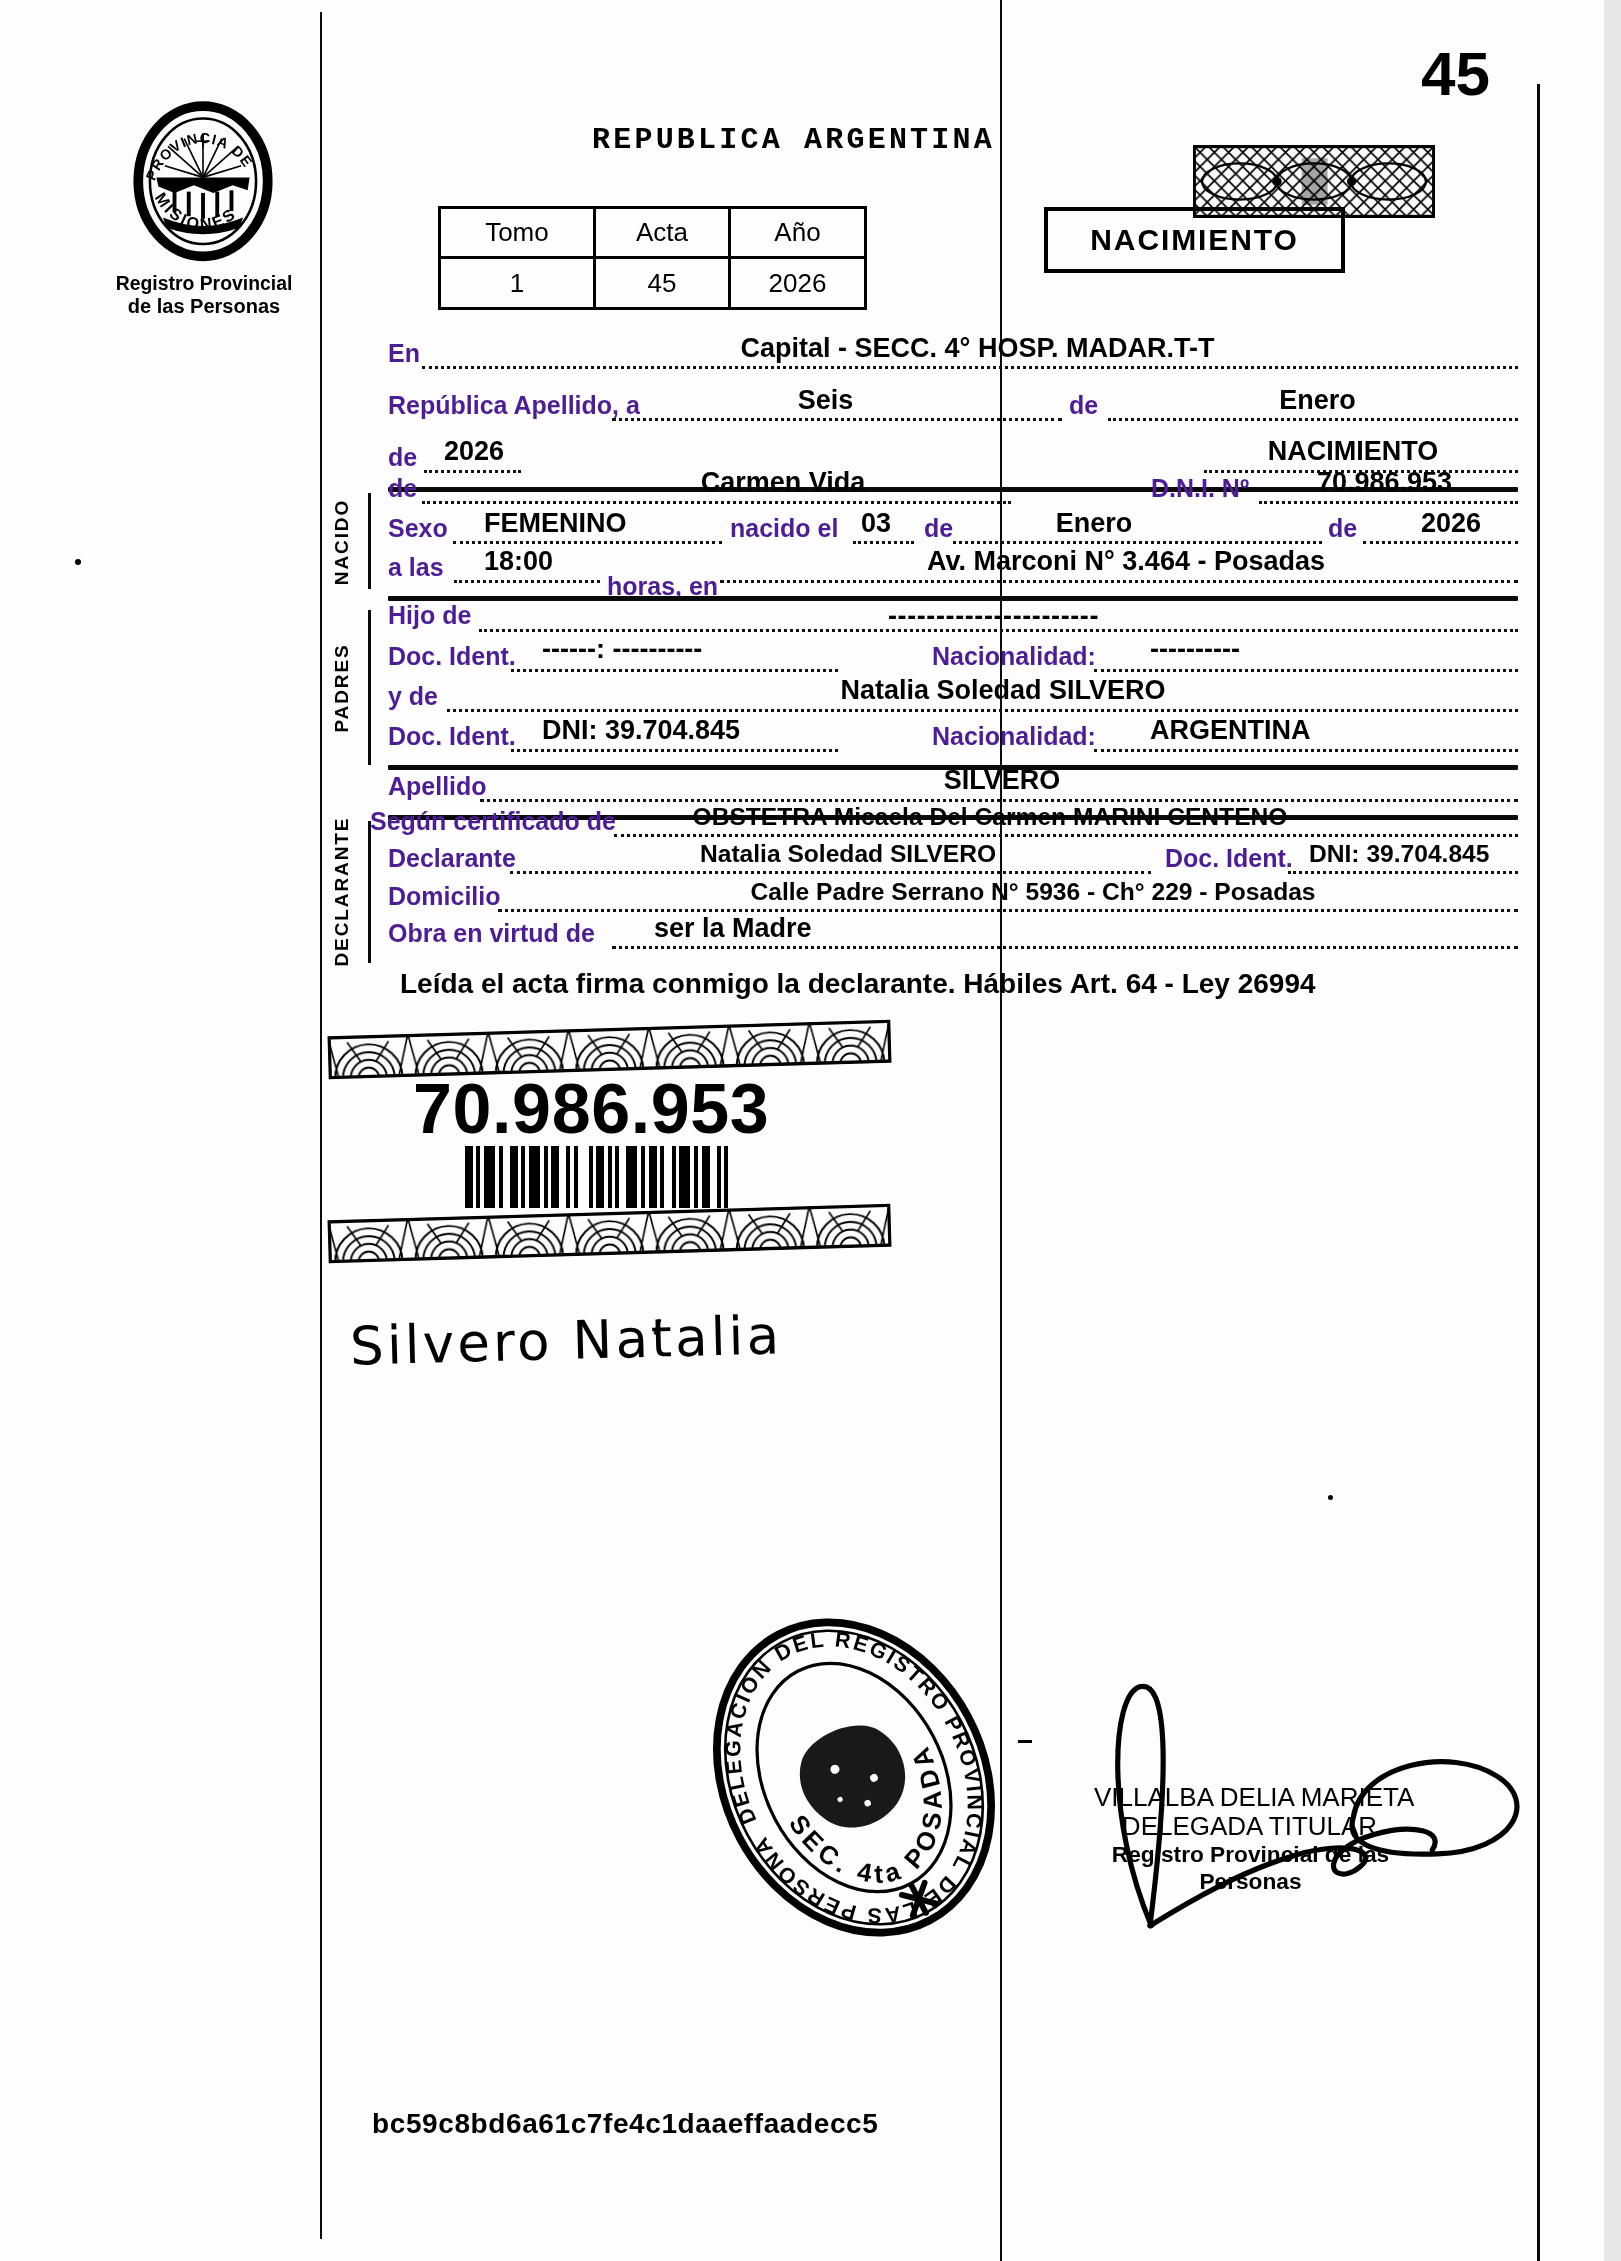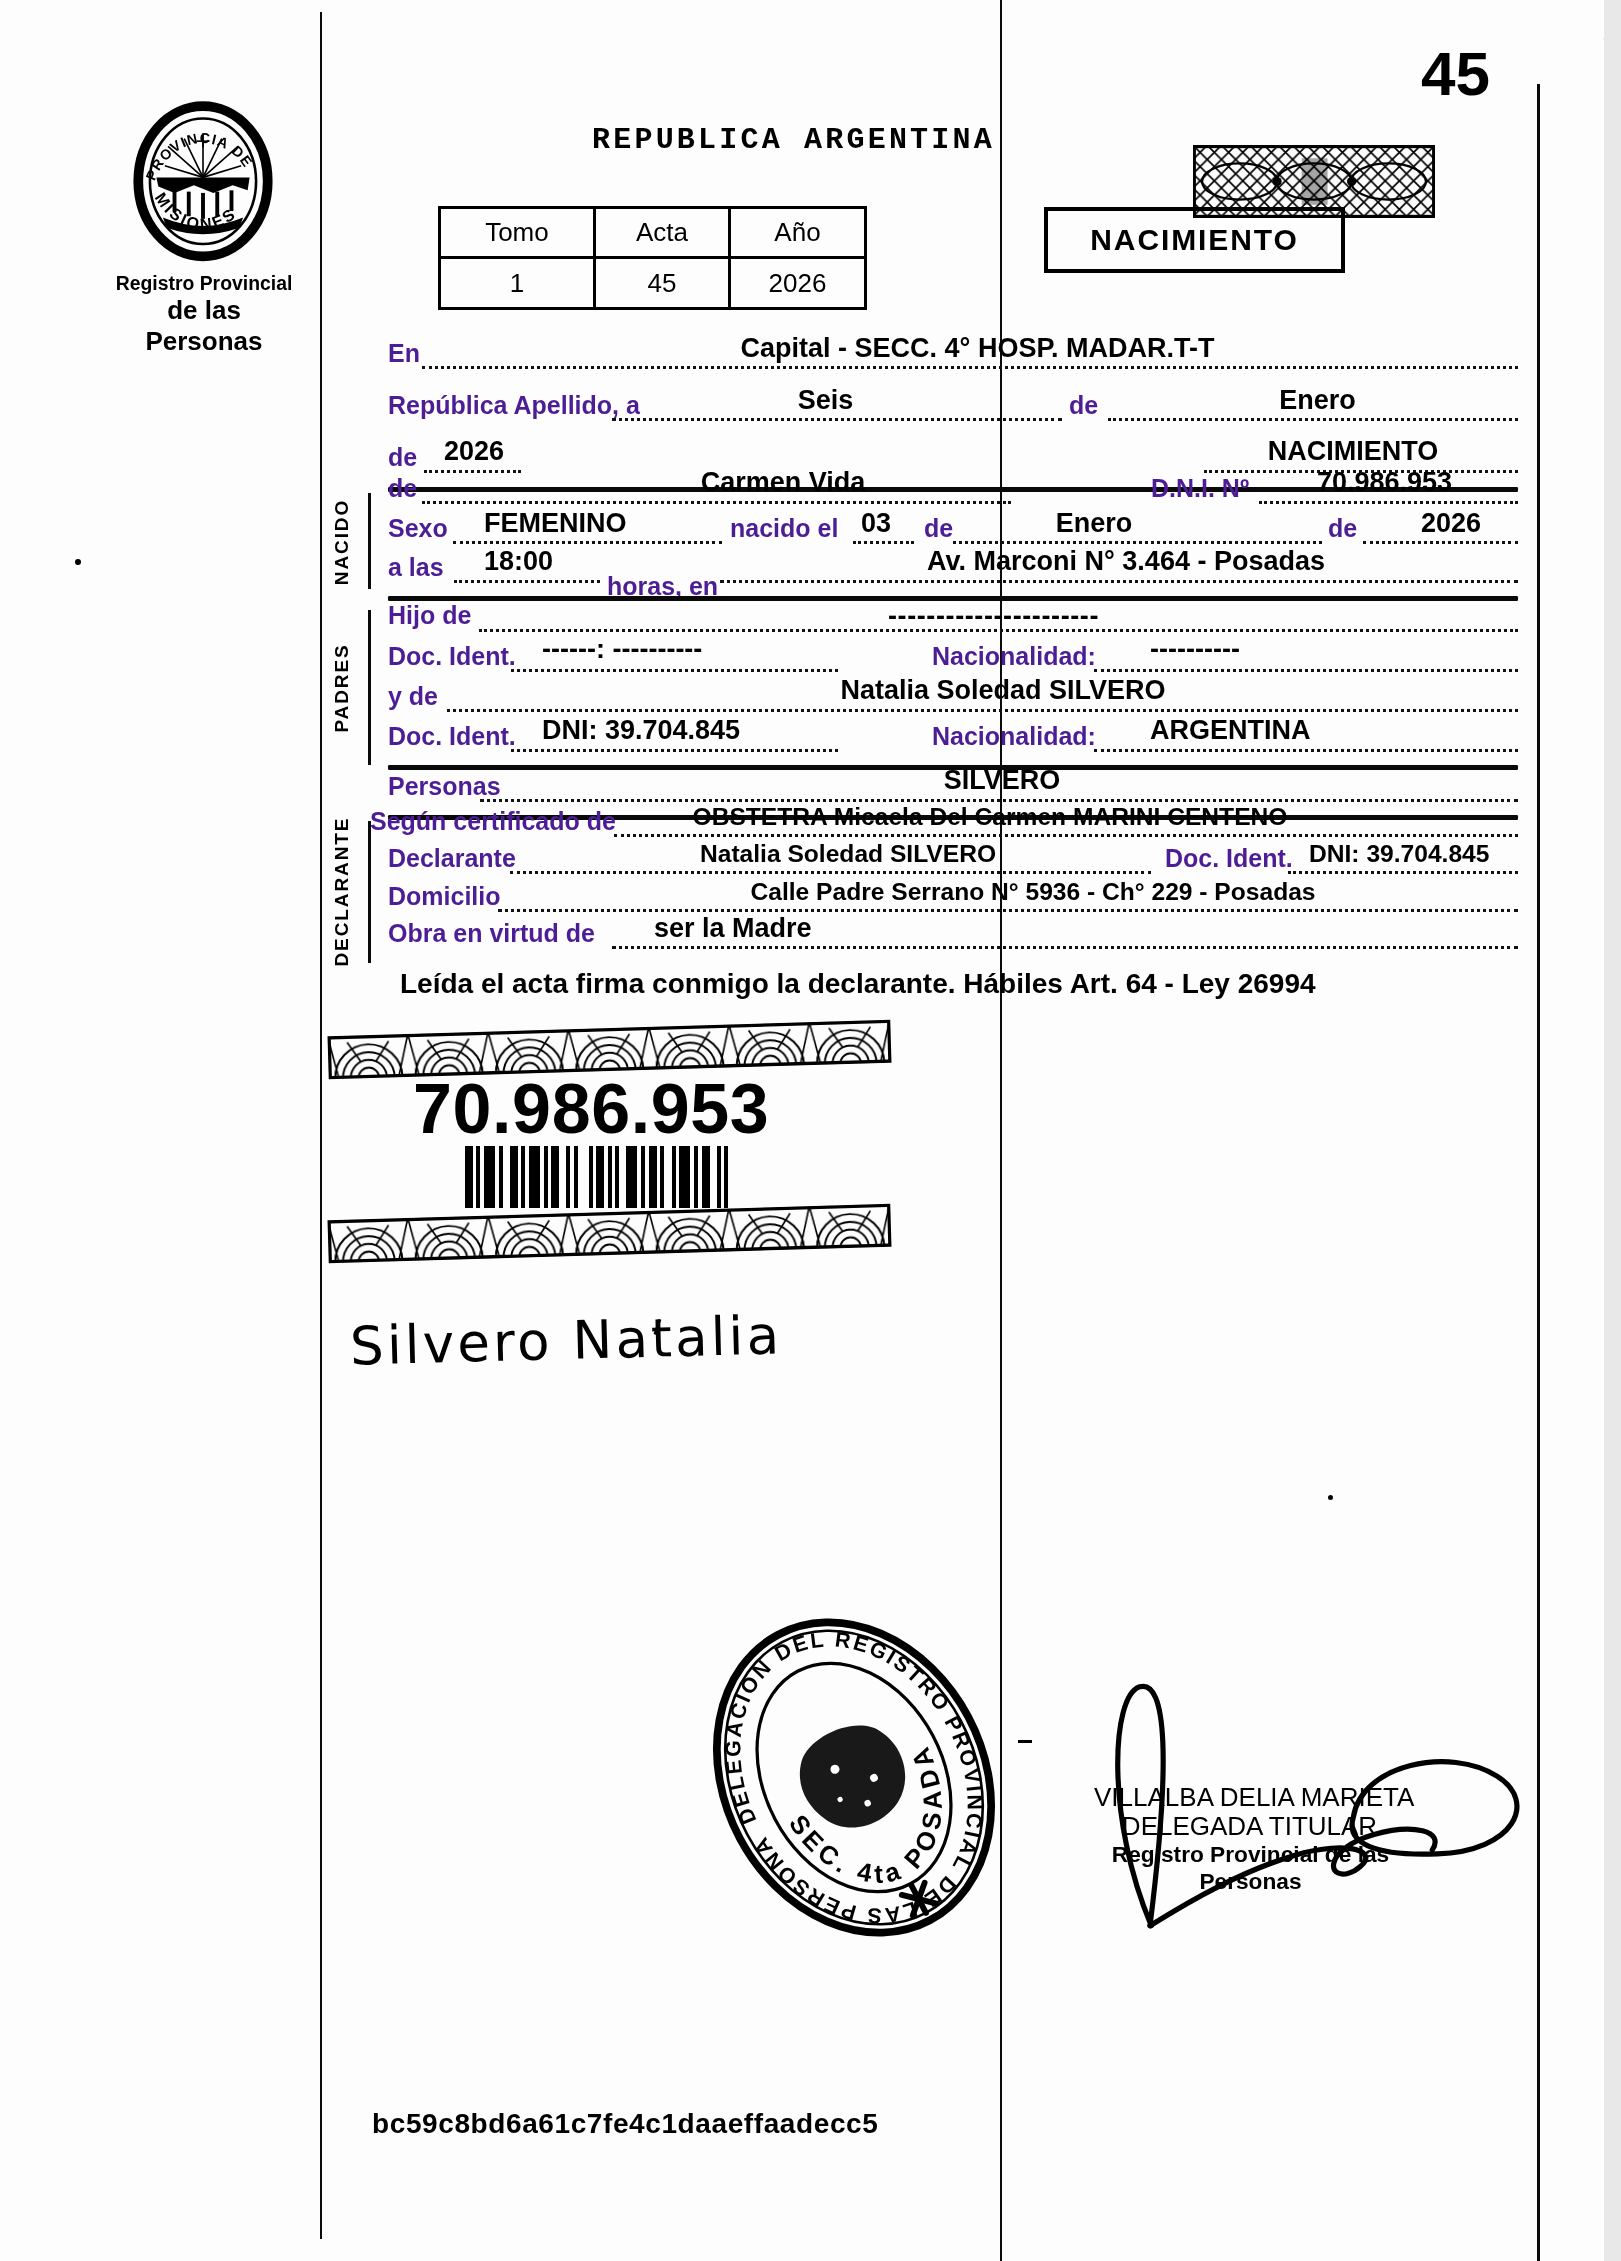--- a/index.html
+++ b/index.html
@@ -61,21 +61,21 @@
     <g stroke="#000" stroke-width="6">
       <line x1="70" y1="138" x2="70" y2="172"></line>
         <line x1="92" y1="140" x2="92" y2="178"></line>
       <line x1="114" y1="142" x2="114" y2="182"></line>
         <line x1="136" y1="140" x2="136" y2="178"></line>
       <line x1="158" y1="138" x2="158" y2="170"></line>
     </g>
     <path d="M 52,180 Q 114,206 176,180 L 170,196 Q 114,216 58,196 Z" fill="#000"></path>
   </svg>
   <div class="abs ctr" style="left:110px;top:272px;width:188px;font-size:19.4px;font-weight:bold;">Registro Provincial</div>
-  <div class="abs ctr" style="left:110px;top:295px;width:188px;font-size:26px;font-weight:bold;">de las Personas</div>
+  <div class="abs ctr" style="left:110px;top:295px;width:188px;font-size:20px;font-weight:bold;">de las Personas</div>
 
   <div class="abs ctr" style="left:583px;top:123px;width:421px;font-family:'Liberation Mono',monospace;font-size:30px;font-weight:bold;letter-spacing:3.2px;">REPUBLICA ARGENTINA</div>
 
   <div class="abs tbl" style="left:438px;top:206px;width:423px;">
     <div class="tbl-row" style="border-bottom:3.2px solid #000;">
       <div class="tbl-cell" style="width:153px;height:47px;border-right:3.2px solid #000;">Tomo</div>
       <div class="tbl-cell" style="width:133px;height:47px;border-right:3.2px solid #000;">Acta</div>
       <div class="tbl-cell" style="width:134px;height:47px;">Año</div>
     </div>
     <div class="tbl-row">
@@ -172,21 +172,21 @@
   <div class="abs val ctr" style="left:809px;top:675px;width:388px;">Natalia Soledad SILVERO</div>
 
   <div class="abs lbl" style="left:388px;top:722px;">Doc. Ident.</div>
   <div class="abs dots" style="left:511px;top:749px;width:327px;"></div>
   <div class="abs val" style="left:542px;top:715px;">DNI: 39.704.845</div>
   <div class="abs lbl" style="left:932px;top:722px;">Nacionalidad:</div>
   <div class="abs dots" style="left:1094px;top:749px;width:424px;"></div>
   <div class="abs val" style="left:1150px;top:715px;">ARGENTINA</div>
   <div class="abs thick" style="left:388px;top:765px;width:1130px;"></div>
 
-  <div class="abs lbl" style="left:388px;top:772px;">Personas</div>
+  <div class="abs lbl" style="left:388px;top:772px;">Apellido</div>
   <div class="abs dots" style="left:480px;top:799px;width:1038px;"></div>
   <div class="abs val ctr" style="left:905px;top:765px;width:194px;">SILVERO</div>
   <div class="abs thick" style="left:388px;top:815px;width:1130px;"></div>
 
   <div class="abs seclabel" style="left:267px;top:881px;width:149px;height:22px;">DECLARANTE</div>
   <div class="abs vline" style="left:368px;top:821px;width:2.6px;height:142px;"></div>
 
   <div class="abs lbl" style="left:370px;top:807px;">Según certificado de</div>
   <div class="abs dots" style="left:614px;top:834px;width:904px;"></div>
   <div class="abs val v38 ctr" style="left:647px;top:803px;width:686px;">OBSTETRA Micaela Del Carmen  MARINI CENTENO</div>

